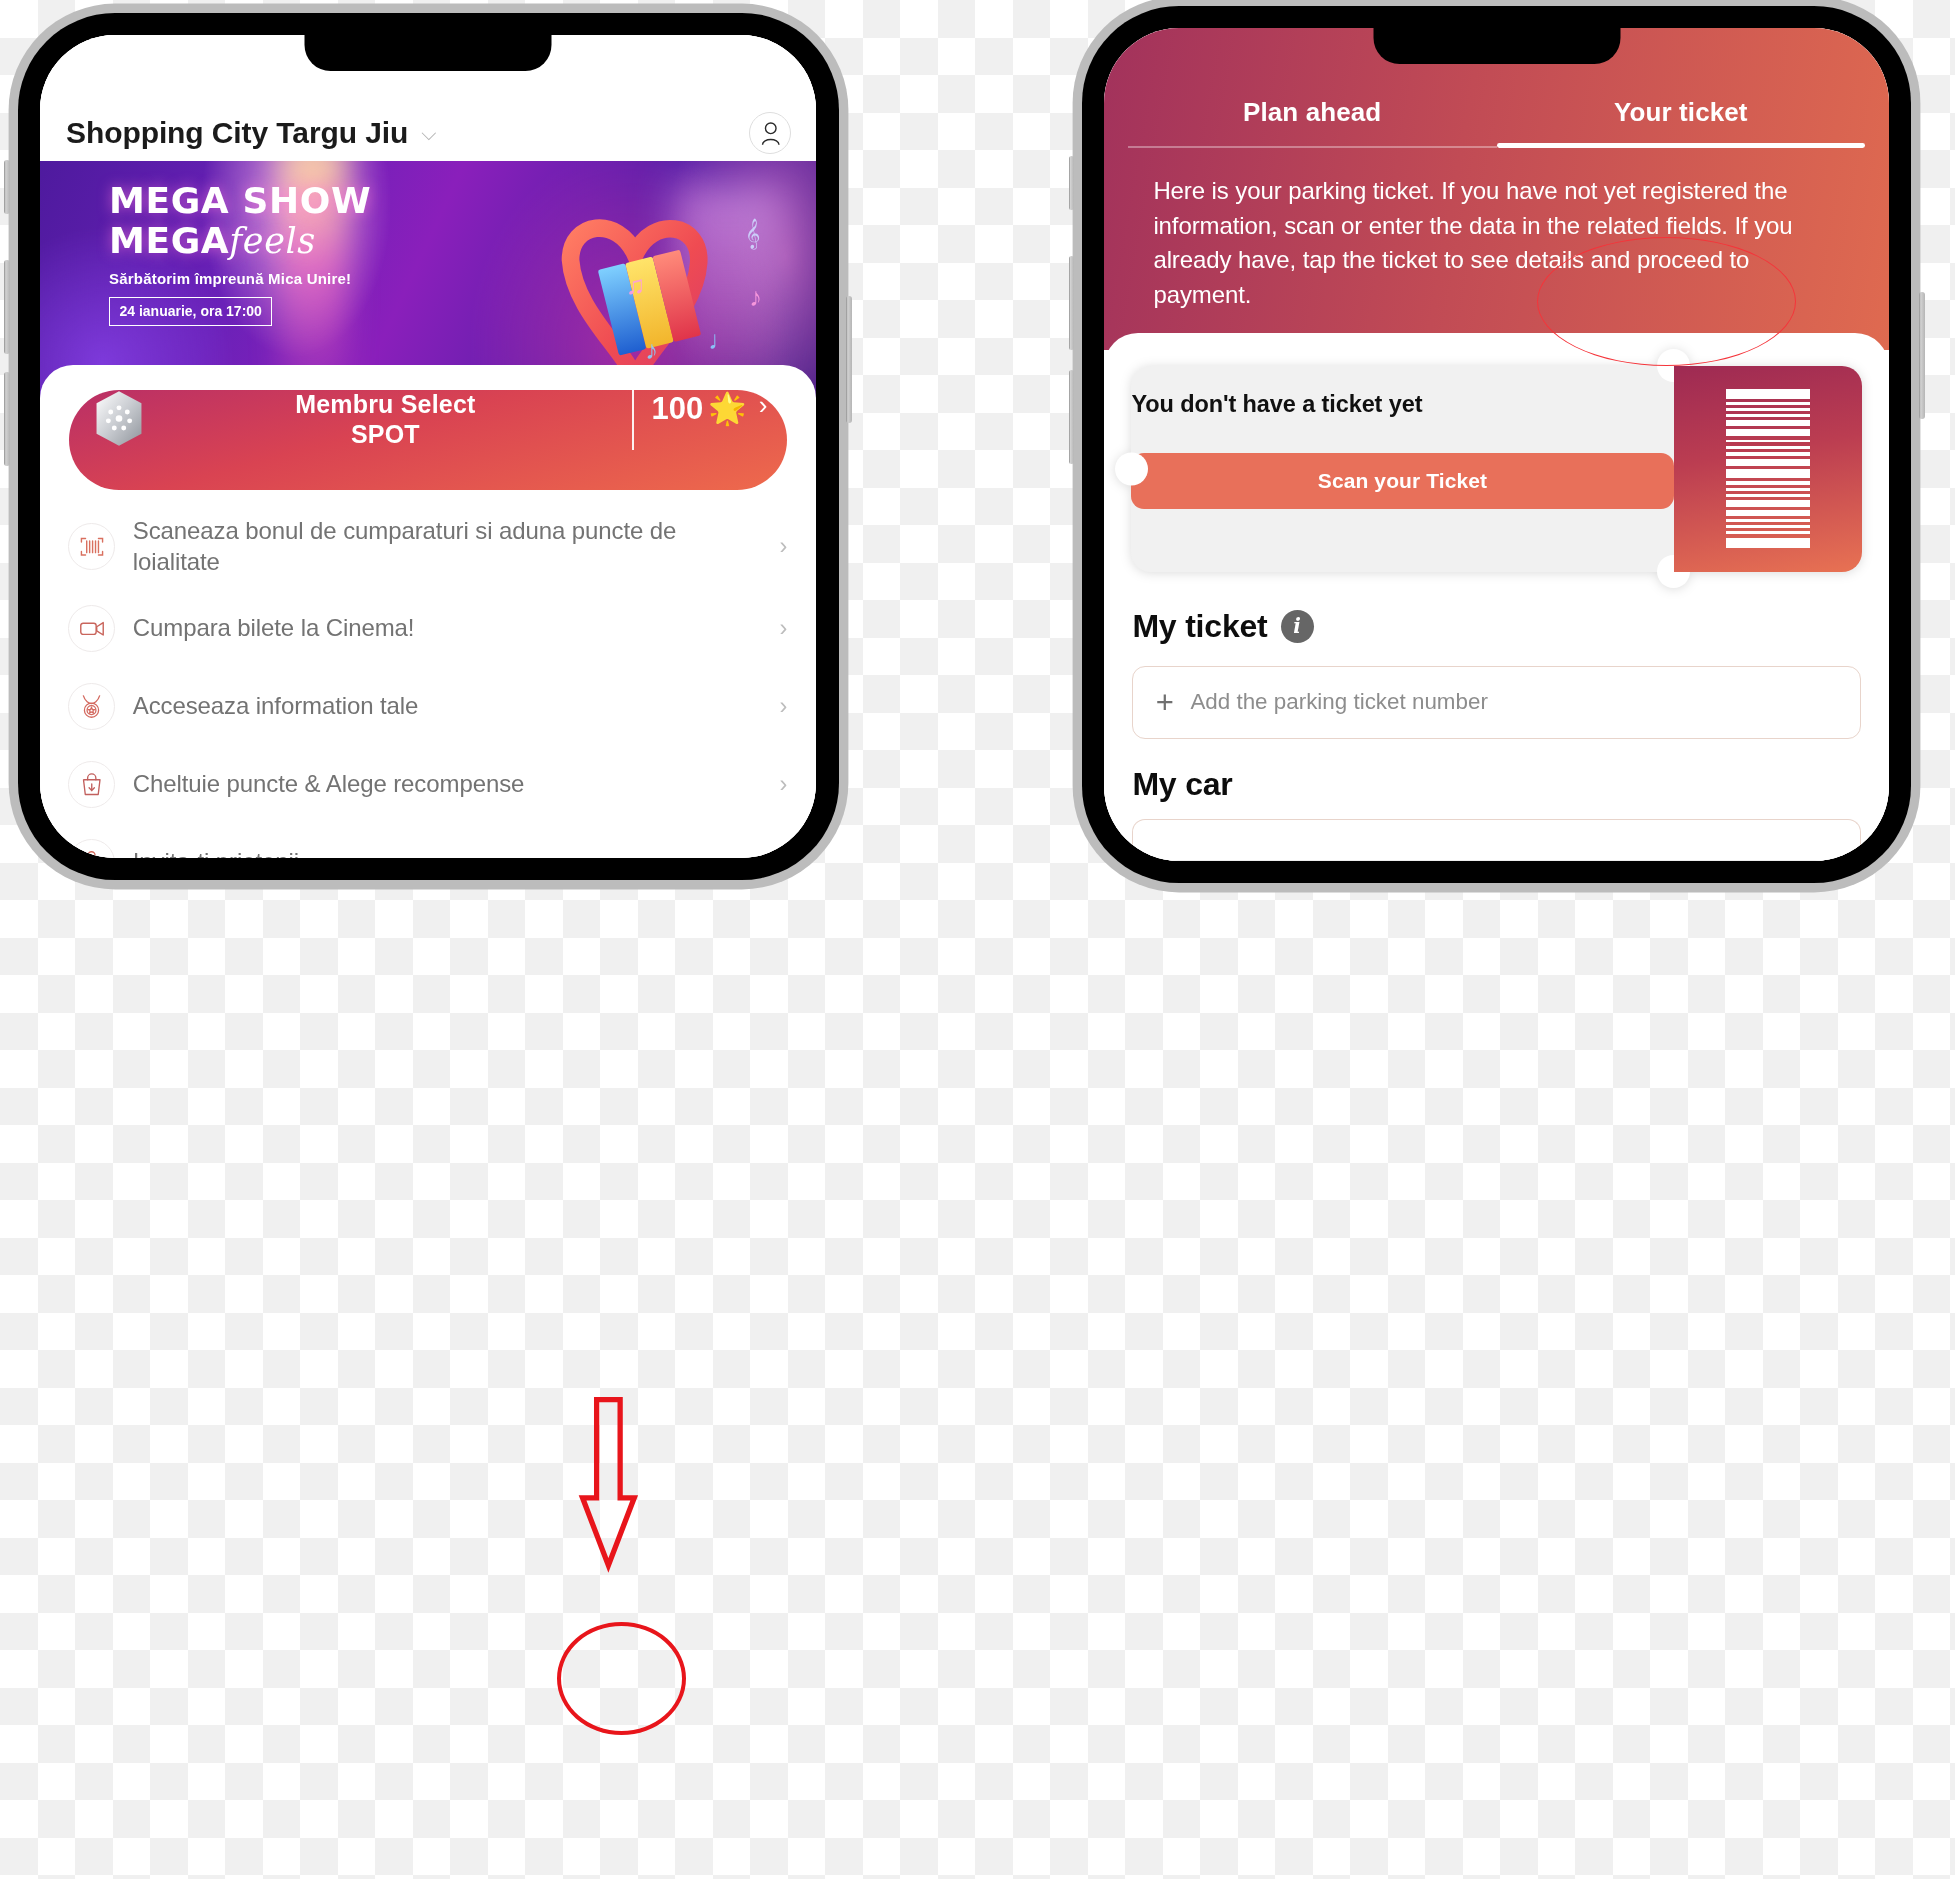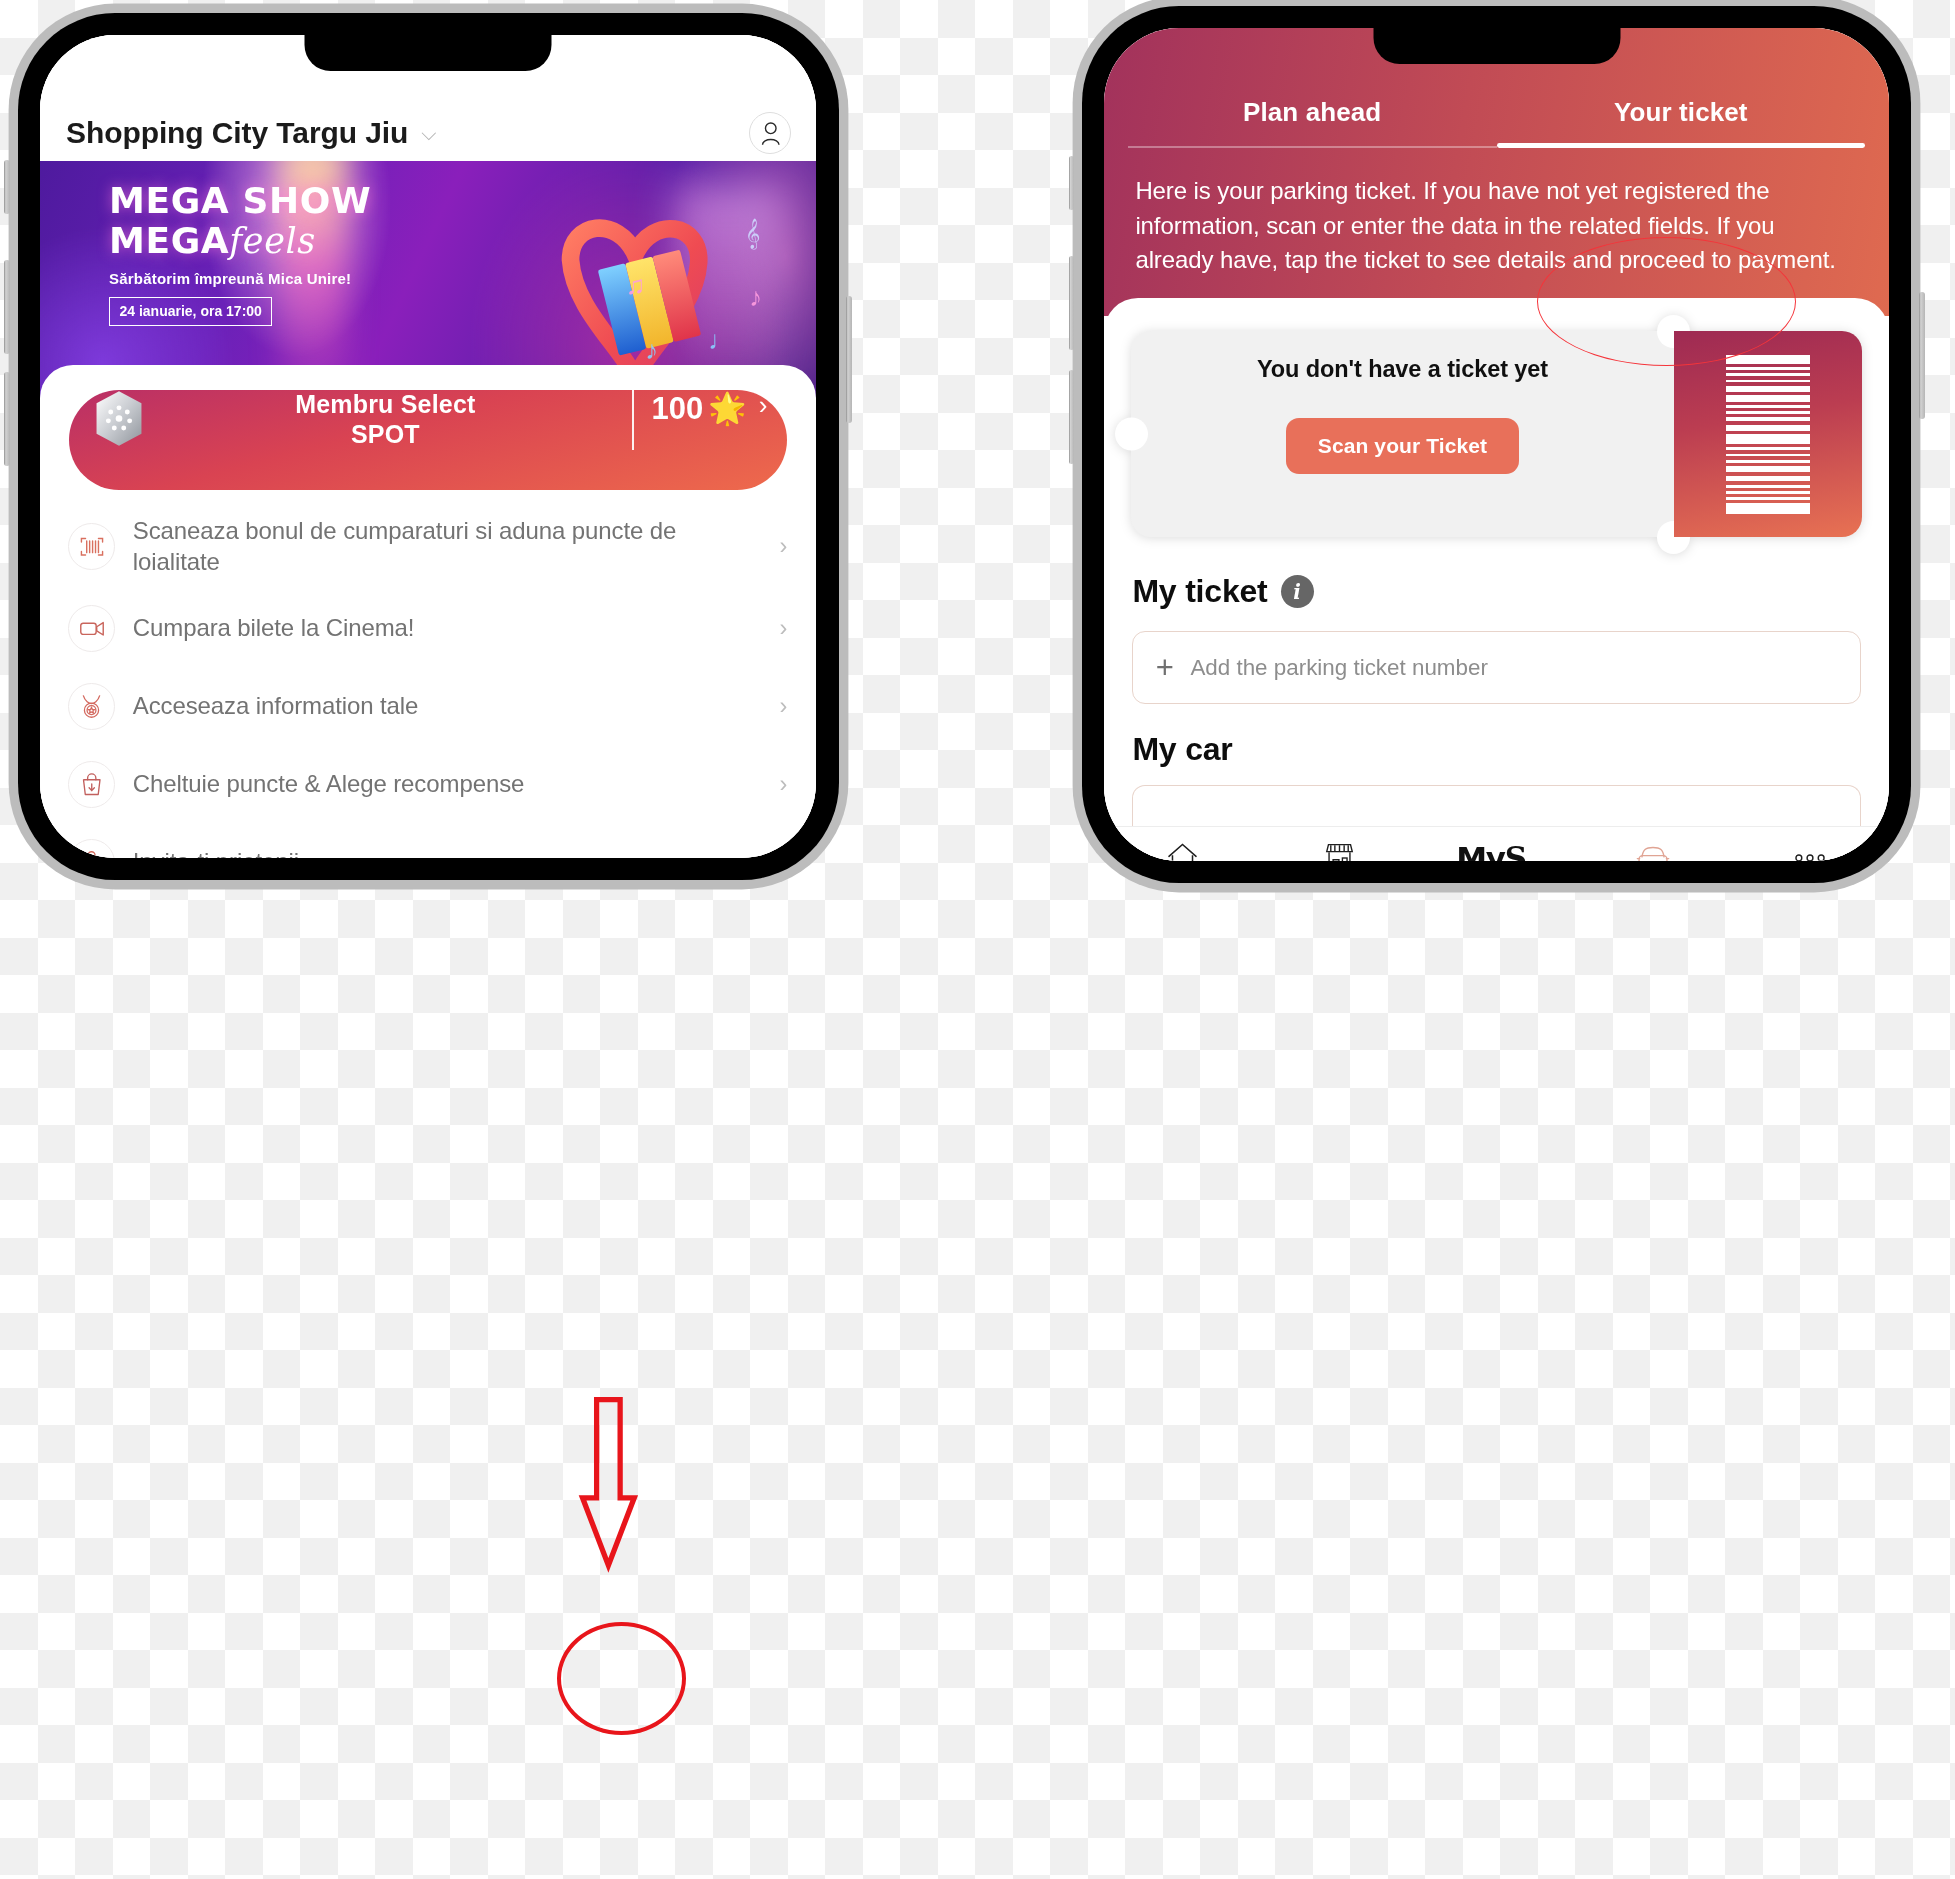--- a/index.html
+++ b/index.html
@@ -252,21 +252,21 @@
   .r-tab span {
     font-size: 26px; font-weight: 700; color: #fff; letter-spacing: 0.1px; text-align: center;
   }
   .r-tab::after {
     content: "";
     position: absolute; left: 0; right: 0; bottom: 0;
     height: 1.8px; background: rgba(255,255,255,.35);
   }
   .r-tab.active::after { height: 5.3px; background: #fff; border-radius: 2.4px; }
   .r-desc {
-    padding: 26px 31px 38px;
+    padding: 26px 49px 38px;
     font-size: 24px; line-height: 1.44; color: #fff; font-weight: 400;
     letter-spacing: -0.1px;
   }
 
   .r-sheet {
     flex: 1 1 auto;
     background: #fff;
     border-top-left-radius: 34px;
     border-top-right-radius: 34px;
     margin-top: -17.7px;
@@ -276,21 +276,21 @@
     display: flex; flex-direction: column;
   }
 
   
   .ticket-wrap { margin: 0 27px; display: flex; flex: none; height: 206px; filter: drop-shadow(0 1.8px 5.3px rgba(0,0,0,.14)); }
   .ticket-left {
     flex: 1 1 auto;
     background: #f1f1f1;
     border-radius: 20px 0 0 20px;
     position: relative;
-    display: flex; flex-direction: column; align-items: center;
+    display: flex; flex-direction: column; 
     padding-top: 25px;
   }
   .ticket-left::before, .ticket-left::after {
     content: ""; position: absolute; right: -16.5px;
     width: 33px; height: 33px; border-radius: 50%; background: #fff;
   }
   .ticket-left::before { top: -16.5px; }
   .ticket-left::after  { bottom: -16.5px; }
   .ticket-notch-l {
     position: absolute; left: -16.5px; top: 50%; transform: translateY(-50%);

